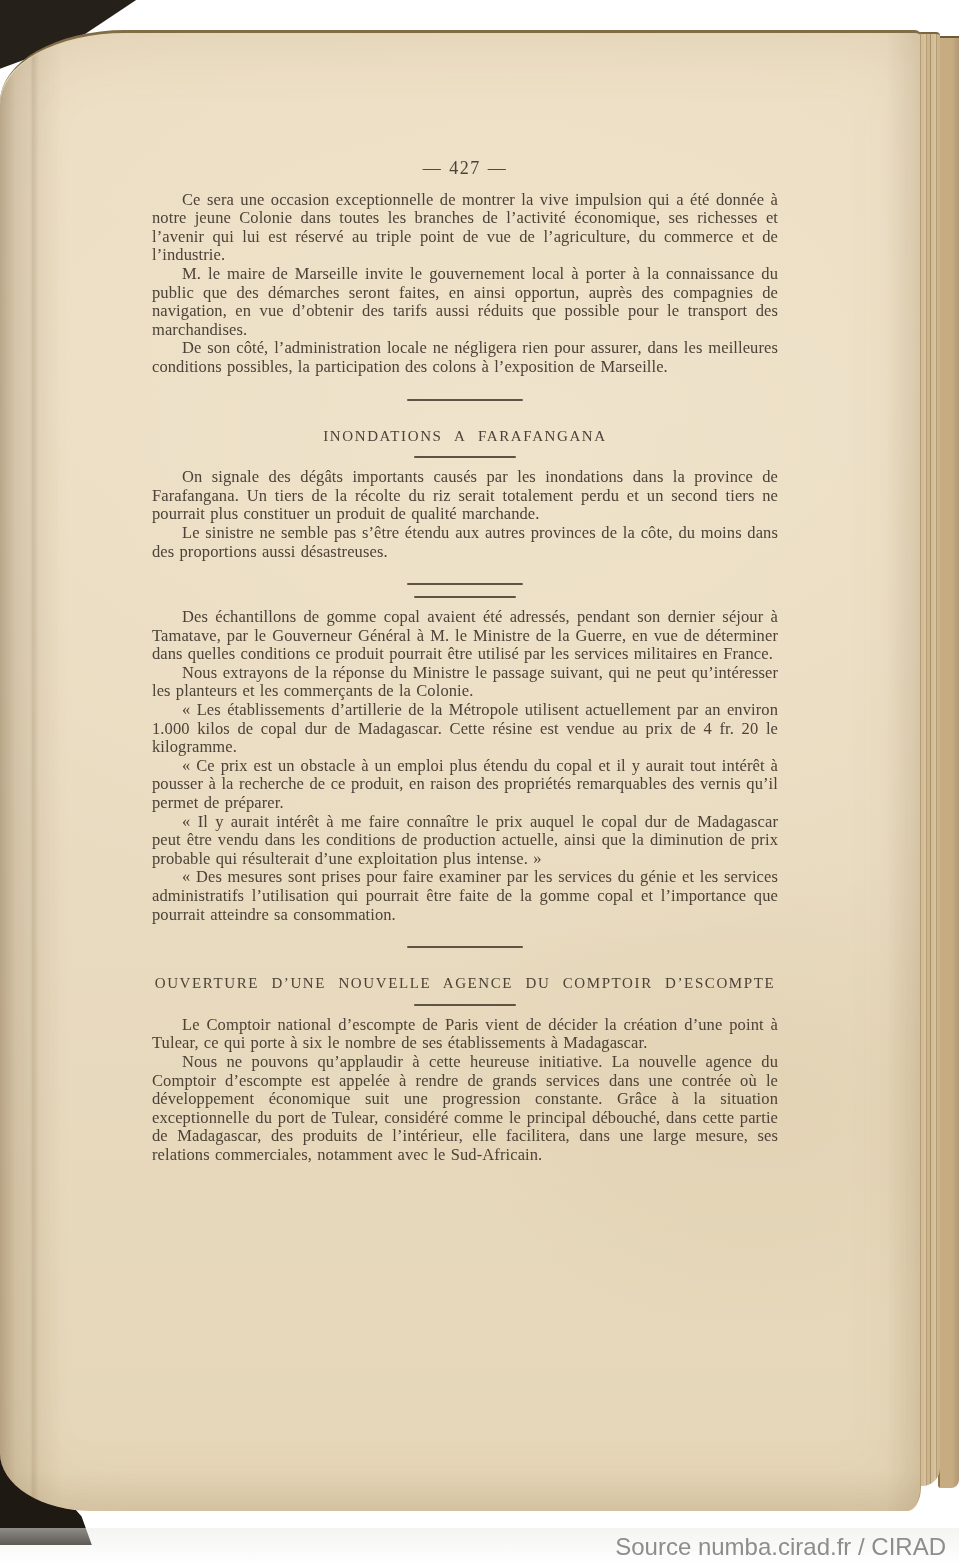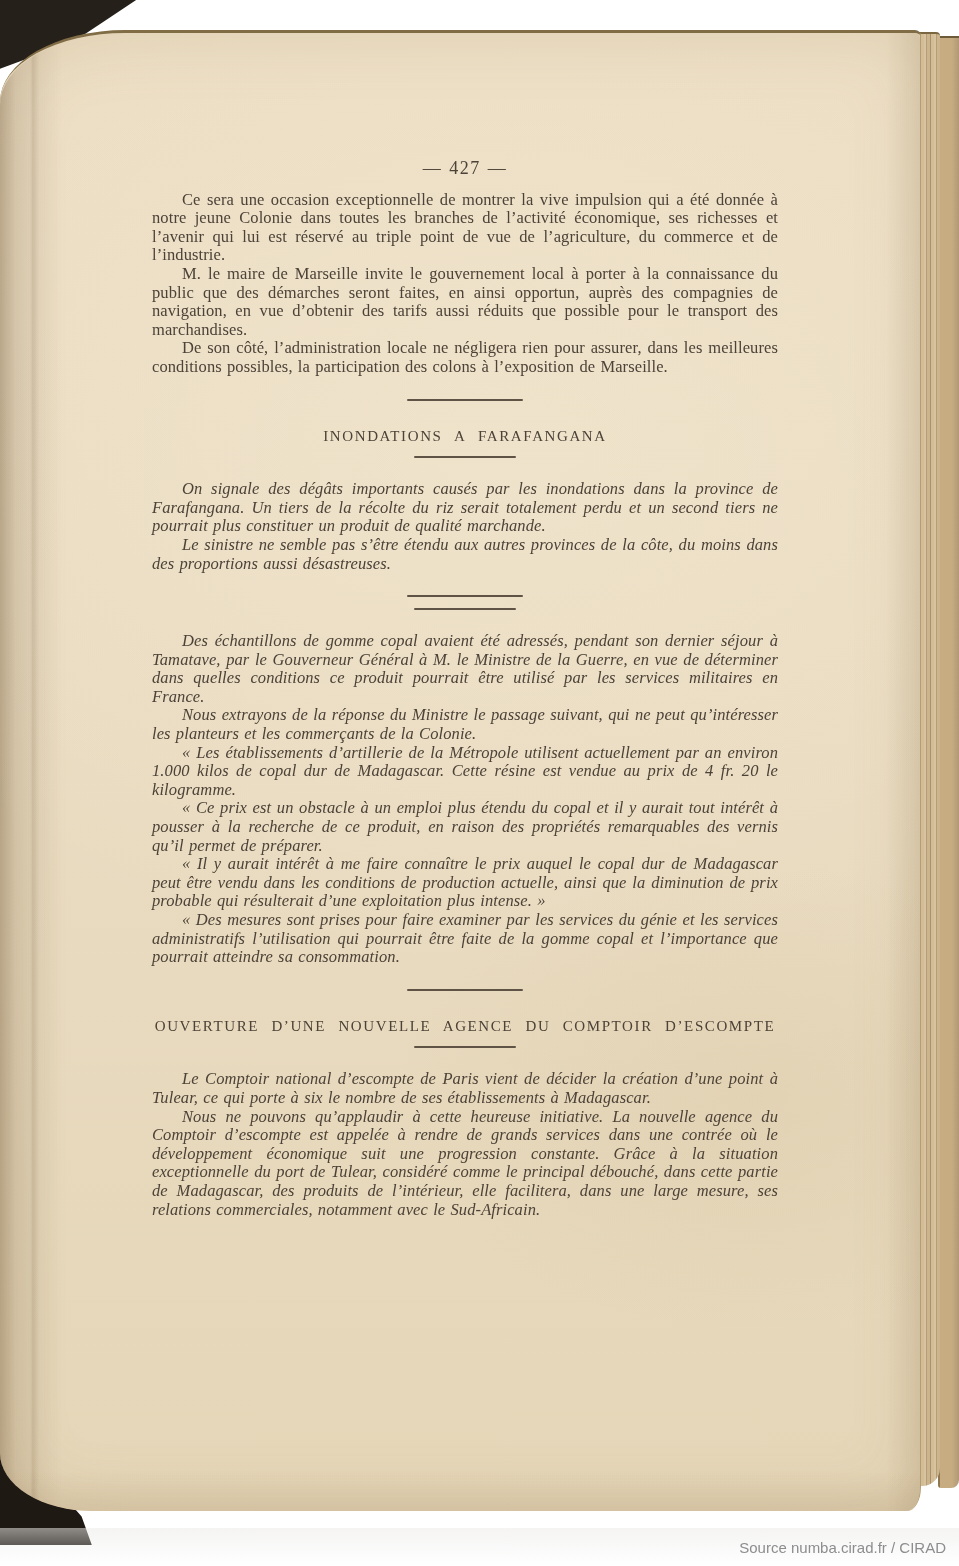--- a/index.html
+++ b/index.html
@@ -81,30 +81,30 @@
   .rule {
     width: 116px; height: 2px; background: #5e5345;
     margin: 22px auto 0; border-radius: 1px;
   }
   .rule.rule-below { margin-top: 11px; width: 102px; }
   .section-title {
     margin: 26px 0 0; text-align: center; font-weight: normal;
     font-size: 15px; letter-spacing: 1.6px; word-spacing: 7px;
     color: var(--ink, #4c4237);
   }
-  .section-body { margin-top: 22px; font-style: italic; }
+  .section-body { margin-top: 10px; }
 
   
   .footer-bar {
     position: absolute; left: 0; bottom: 0; width: 100%; height: 38px;
     display: flex; align-items: center; justify-content: flex-end;
     padding-right: 13px; box-sizing: border-box;
     background: linear-gradient(180deg, rgba(236,235,233,0.55), rgba(255,255,255,0));
     font-family: "Liberation Sans", "DejaVu Sans", sans-serif;
-    font-size: 15px; color: var(--footer_text, #8d8d8d);
+    font-size: 24px; color: var(--footer_text, #8d8d8d);
   }
 </style>
 </head>
 <body>
 
 <div class="scan">
 
   <div class="spine-top"></div>
   <div class="spine-bottom"></div>
   <div class="cover-edge"></div>

